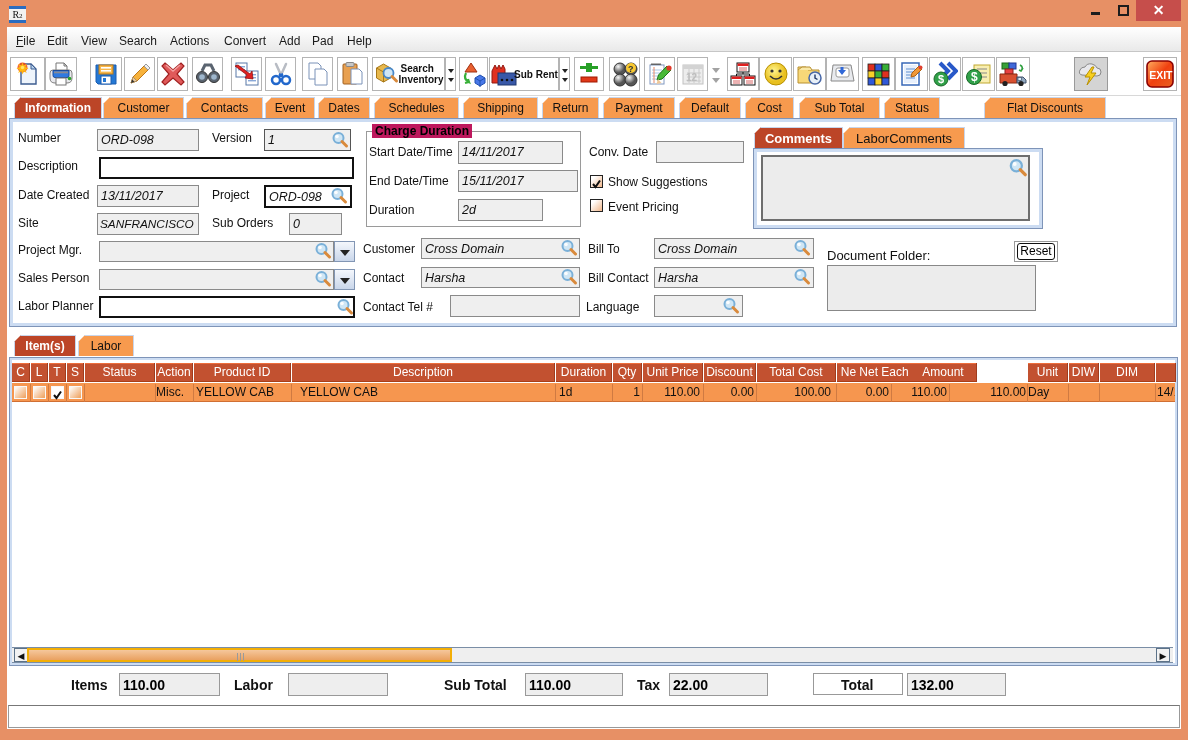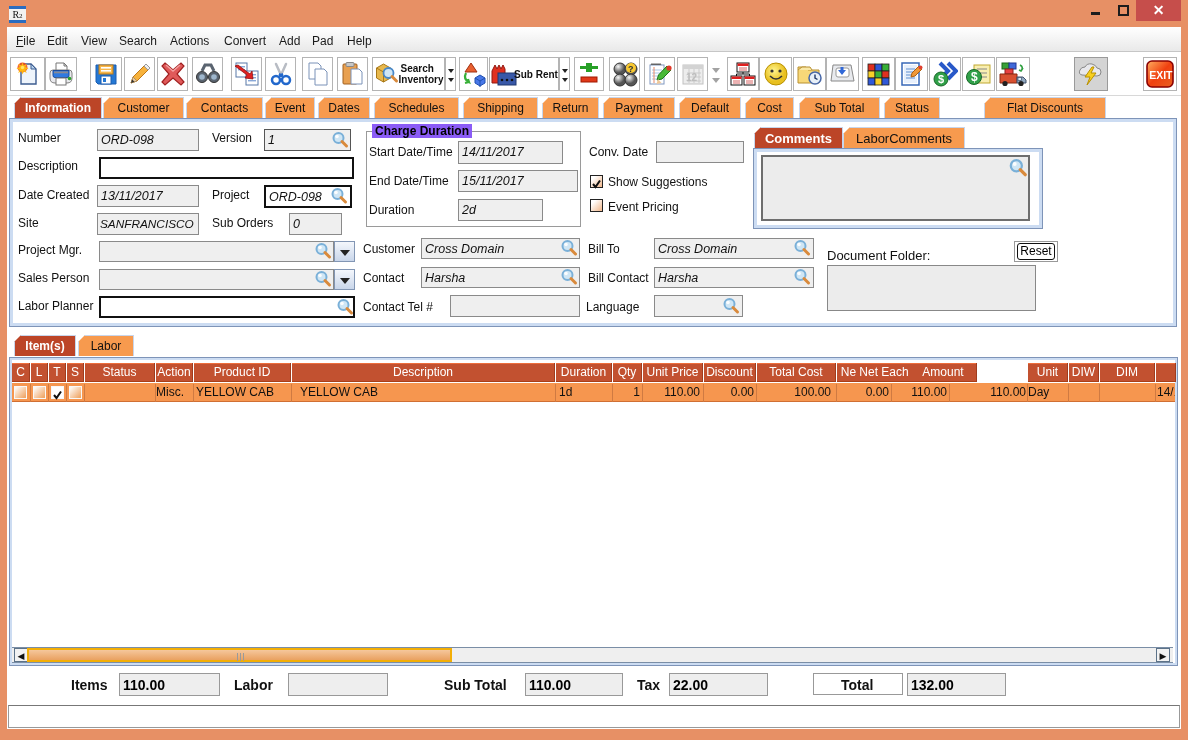--- a/index.html
+++ b/index.html
@@ -35,21 +35,21 @@
 .fld { position:absolute; background:#efefef; border:1px solid #8a8a8a; font-size:12.5px; color:#111; padding:3px 1px 0 3px; white-space:nowrap; overflow:hidden;font-style:italic; }
 .fld.white { background:#fff; border:2px solid #111; }
 .fld.dark { border:1px solid #555; }
 .mag { position:absolute; width:18px; height:18px; }
 .combo-arrow { position:absolute; width:21px; background:linear-gradient(#f4f7fc,#c9d6ea); border:1px solid #8296b4; }
 .combo-arrow:after { content:""; position:absolute; left:5px; top:8px; border:5px solid transparent; border-top:6px solid #222; }
 .cb { position:absolute; width:13px; height:13px; border:1px solid #222; background:linear-gradient(135deg,#ffffff 20%,#f2bf98 90%); }
 
 
 #grpcharge { position:absolute; left:366px; top:131px; width:215px; height:96px; border:1px solid #9a9a9a; }
-#grpchargetitle { position:absolute; left:372px; top:124px; padding:0 3px; background:#8b5cf6; font-size:12px; font-weight:bold; }
+#grpchargetitle { position:absolute; left:372px; top:124px; padding:0 3px; background:#be185d; font-size:12px; font-weight:bold; }
 
 
 .itab { position:absolute; top:335px; height:21px; border:1px solid #c8d6ec; border-bottom:none; font-size:12px; text-align:center; clip-path:polygon(7px 0, 100% 0, 100% 100%, 0 100%, 0 7px); line-height:20px; }
 
 
 #tablepanel { position:absolute; left:9px; top:357px; width:1169px; height:309px; border:1px solid #7e94b8; box-shadow:inset 0 0 0 2px #ccdcf2; background:#fff; }
 .th { position:absolute; top:363px; height:19px; background:linear-gradient(#ee6e3c 0, #ee6e3c 1px, #c25130 1px); box-shadow:1px 0 0 #a03c1e, inset 0 -1px 0 #a84018; color:#fff; font-size:12px; text-align:center; line-height:19px; overflow:hidden; }
 #datarow { position:absolute; left:12px; top:383px; width:1163px; height:19px; background:#F6964F; border-bottom:1px solid #d06f33; }
 .td { position:absolute; top:384px; height:18px; font-size:12px; color:#111; line-height:17px; overflow:hidden; }
 .td.r { text-align:right; }

